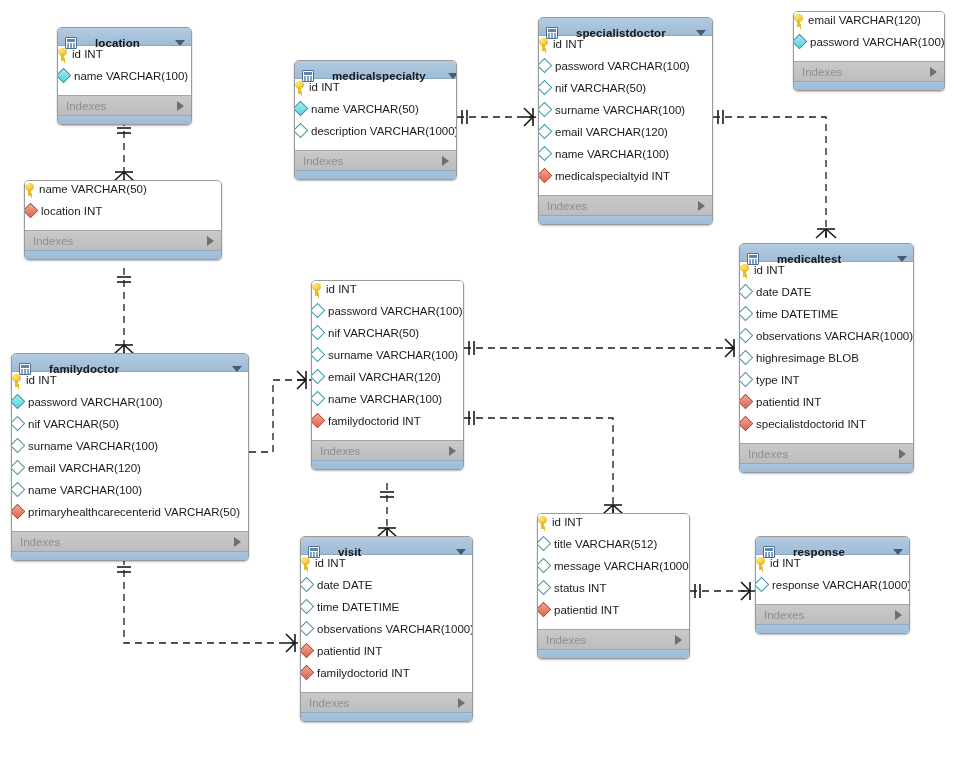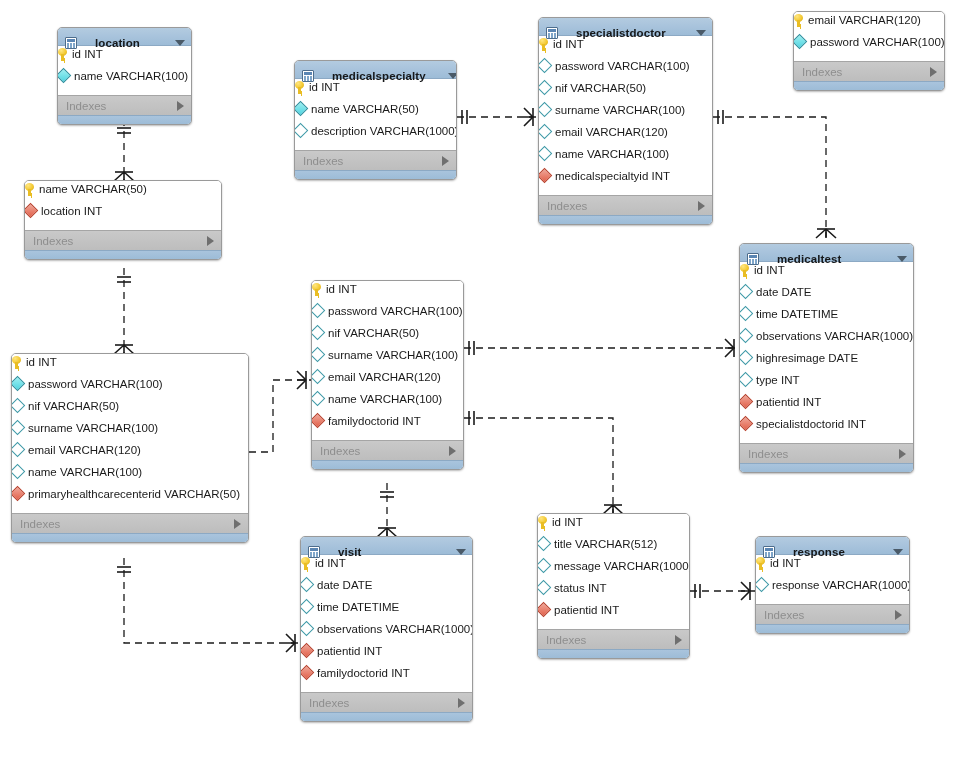--- a/index.html
+++ b/index.html
@@ -388,21 +388,21 @@
           <div class="col">
             <span class="ico-dia"></span>
             <span>time DATETIME</span>
           </div>
           <div class="col">
             <span class="ico-dia"></span>
             <span>observations VARCHAR(1000)</span>
           </div>
           <div class="col">
             <span class="ico-dia"></span>
-            <span>highresimage DATE</span>
+            <span>highresimage BLOB</span>
           </div>
           <div class="col">
             <span class="ico-dia"></span>
             <span>type INT</span>
           </div>
           <div class="col">
             <span class="ico-dia fk"></span>
             <span>patientid INT</span>
           </div>
           <div class="col">
@@ -447,20 +447,25 @@
             <span>familydoctorid INT</span>
           </div>
         </div>
         <div class="tbl-footer">
           <span class="lbl">Indexes</span>
           <span class="tri-right"></span>
         </div>
         <div class="tbl-stub"></div>
       </div>
       <div class="tbl" style="left: 11px; top: 353px; width: 238px;">
+        <div class="tbl-header">
+          <span class="tbl-icon"></span>
+          <span class="tbl-title">familydoctor</span>
+          <span class="caret"></span>
+        </div>
         <div class="tbl-body">
           <div class="col">
             <span class="ico-pk"></span>
             <span>id INT</span>
           </div>
           <div class="col">
             <span class="ico-dia filled"></span>
             <span>password VARCHAR(100)</span>
           </div>
           <div class="col">

